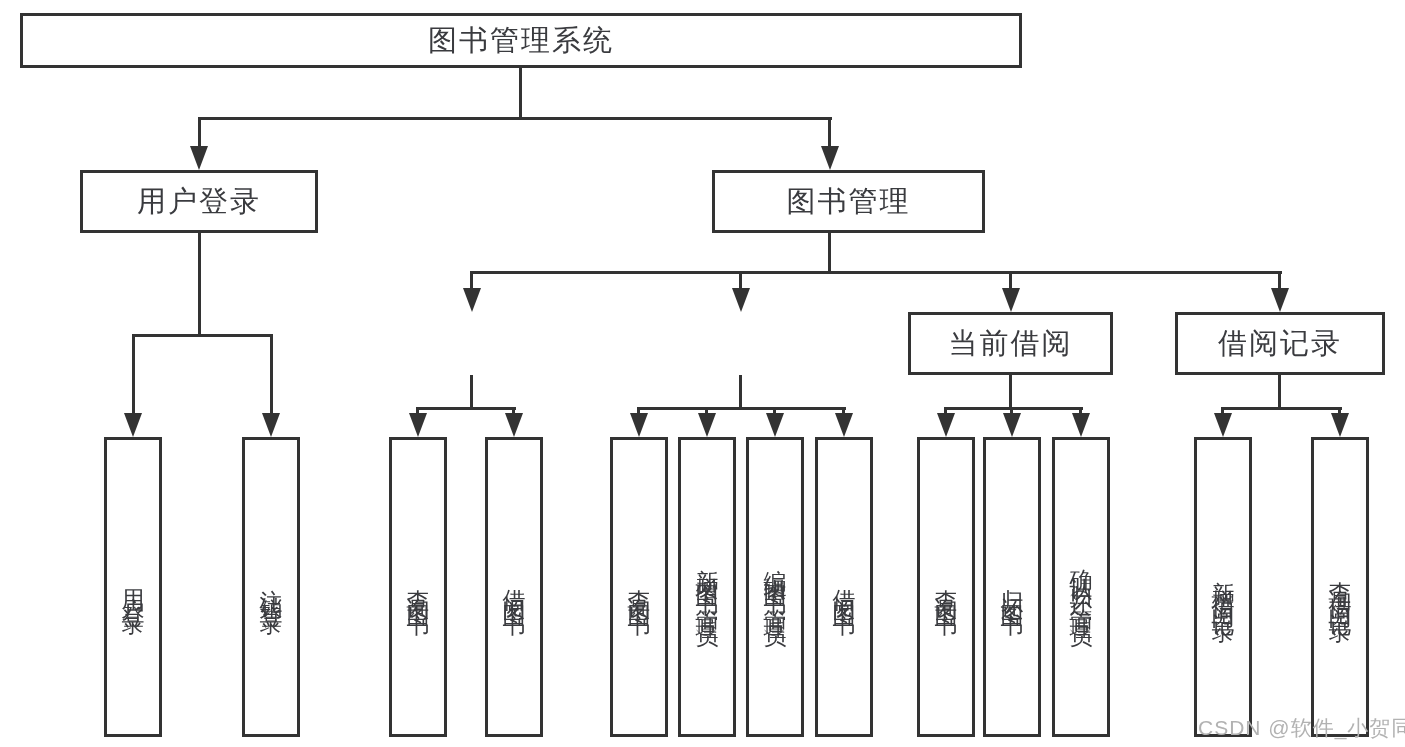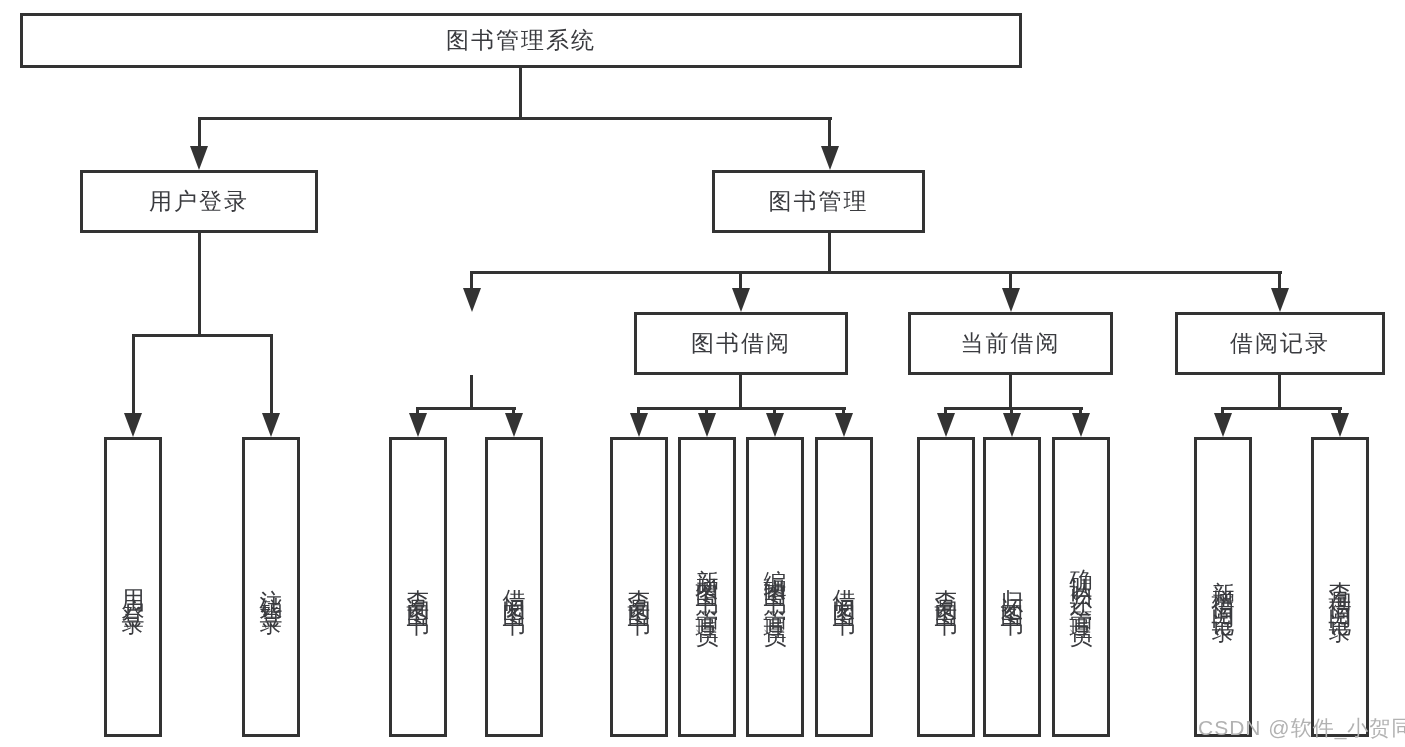--- a/index.html
+++ b/index.html
@@ -5,21 +5,21 @@
   html,body { margin:0; padding:0; background:#ffffff; }
   .canvas {
     position:relative; width:1405px; height:747px; background:#ffffff;
     font-family:"Liberation Sans","DejaVu Sans",sans-serif; overflow:hidden;
   }
   .box {
     position:absolute; background:#ffffff; border:3px solid #333333;
     box-sizing:border-box; display:flex; align-items:center; justify-content:center;
     color:#3a3b3f;
   }
-  .hbox { font-size:23px; letter-spacing:2px; white-space:nowrap; }
+  .hbox { font-size:29px; letter-spacing:2px; white-space:nowrap; }
   .l2  { top:170px; height:63px; }
   .l3  { top:312px; height:63px; }
   .leaf {
     top:437px; height:300px; width:58px;
     writing-mode:vertical-rl; text-orientation:mixed;
     font-size:23px; letter-spacing:8px; line-height:1;
   }
   .vline { position:absolute; width:3px; background:#333333; }
   .hline { position:absolute; height:3px; background:#333333; }
   .arrow {
@@ -44,21 +44,21 @@
   <div class="vline" style="left:519px;top:68px;height:52px"></div>
   <div class="hline" style="left:198px;top:117px;width:634px"></div>
   <div class="vline" style="left:198px;top:117px;height:33px"></div>
   <div class="arrow" style="left:190px;top:146px"></div>
   <div class="vline" style="left:828px;top:117px;height:33px"></div>
   <div class="arrow" style="left:821px;top:146px"></div>
 
   <div class="box hbox l2" style="left:80px;width:238px">
     <span>用户登录</span>
   </div>
-  <div class="box hbox l2" style="left:712px;width:213px">
+  <div class="box hbox l2" style="left:712px;width:273px">
     <span>图书管理</span>
   </div>
 
   <div class="vline" style="left:198px;top:233px;height:104px"></div>
   <div class="hline" style="left:132px;top:334px;width:141px"></div>
   <div class="vline" style="left:132px;top:334px;height:81px"></div>
   <div class="arrow" style="left:124px;top:413px"></div>
   <div class="vline" style="left:270px;top:334px;height:81px"></div>
   <div class="arrow" style="left:262px;top:413px"></div>
 
@@ -66,23 +66,20 @@
   <div class="hline" style="left:470px;top:271px;width:812px"></div>
   <div class="vline" style="left:470px;top:271px;height:19px"></div>
   <div class="arrow" style="left:463px;top:288px"></div>
   <div class="vline" style="left:739px;top:271px;height:19px"></div>
   <div class="arrow" style="left:732px;top:288px"></div>
   <div class="vline" style="left:1009px;top:271px;height:19px"></div>
   <div class="arrow" style="left:1002px;top:288px"></div>
   <div class="vline" style="left:1278px;top:271px;height:19px"></div>
   <div class="arrow" style="left:1271px;top:288px"></div>
 
-  <div class="box hbox l3" style="left:634px;width:214px">
-    <span>图书借阅</span>
-  </div>
   <div class="box hbox l3" style="left:908px;width:205px">
     <span>当前借阅</span>
   </div>
   <div class="box hbox l3" style="left:1175px;width:210px">
     <span>借阅记录</span>
   </div>
 
   <div class="vline" style="left:470px;top:375px;height:35px"></div>
   <div class="hline" style="left:416px;top:407px;width:100px"></div>
   <div class="vline" style="left:416px;top:407px;height:10px"></div>

